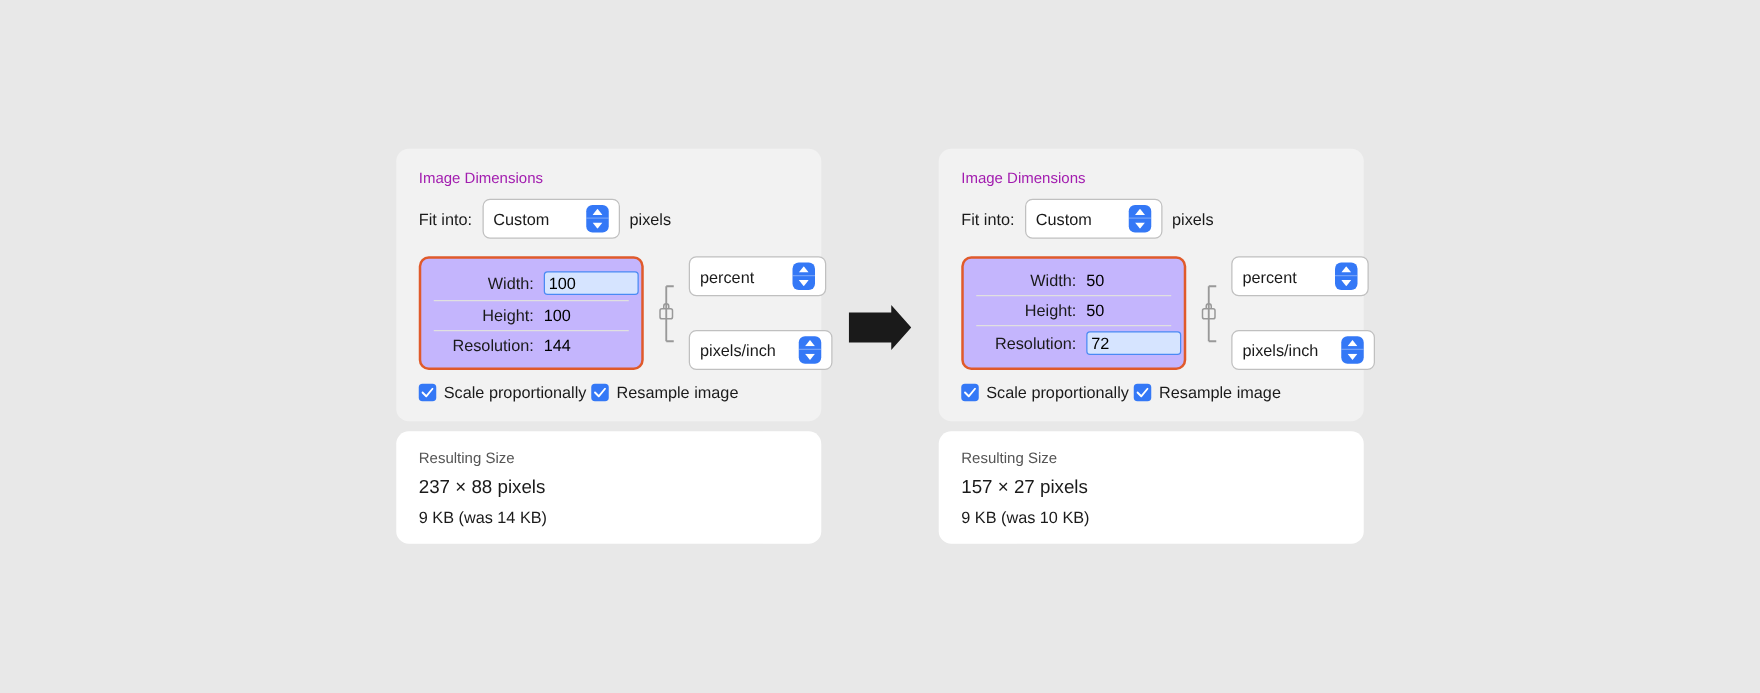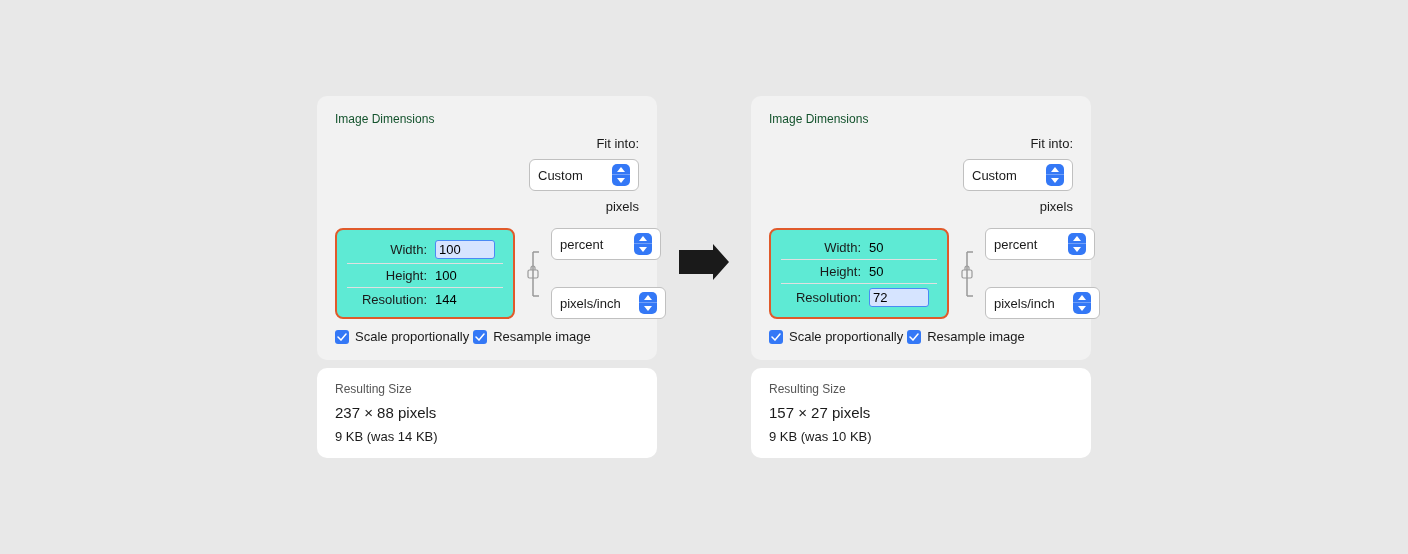--- a/index.html
+++ b/index.html
@@ -26,29 +26,28 @@
       width: 340px;
     }
     .panel {
       background: #f2f2f2;
       border-radius: 10px;
       padding: 16px 18px;
     }
     .panel-title {
       font-size: 12px;
       font-weight: 400;
-      color: #14532d;
+      color: #a21caf;
       margin-bottom: 10px;
     }
     .fit-into-row {
       display: flex;
-      align-items: flex-end;
+      align-items: center;
       gap: 8px;
       margin-bottom: 14px;
-      flex-direction: column;
     }
     .fit-into-label {
       font-size: 13px;
       color: #1a1a1a;
     }
     .stepper-combined {
       display: inline-flex;
       flex-direction: column;
       background: #3478f6;
       border-radius: 5px;
@@ -75,21 +74,21 @@
       gap: 8px;
       margin-bottom: 10px;
     }
     .left-fields {
       display: flex;
       flex-direction: column;
       gap: 0;
       border: 2px solid #e05a2b;
       border-radius: 8px;
       padding: 6px 10px;
-      background: #5eead4;
+      background: #c4b5fd;
       min-width: 180px;
     }
     .field-row {
       display: flex;
       align-items: center;
       padding: 4px 0;
       border-bottom: 1px solid #e0e0e0;
     }
     .field-row:last-child { border-bottom: none; }
     .field-label {
@@ -97,21 +96,21 @@
       color: #1a1a1a;
       min-width: 80px;
       text-align: right;
       margin-right: 8px;
     }
     .field-input {
       border: none;
       outline: none;
       font-size: 13px;
       background: transparent;
-      width: 60px;
+      width: 76px;
     }
     .field-input.active {
       background: #d6e4ff;
       border-radius: 3px;
       padding: 1px 3px;
     }
     .lock-icon-wrapper {
       display: flex;
       align-items: center;
       justify-content: center;

